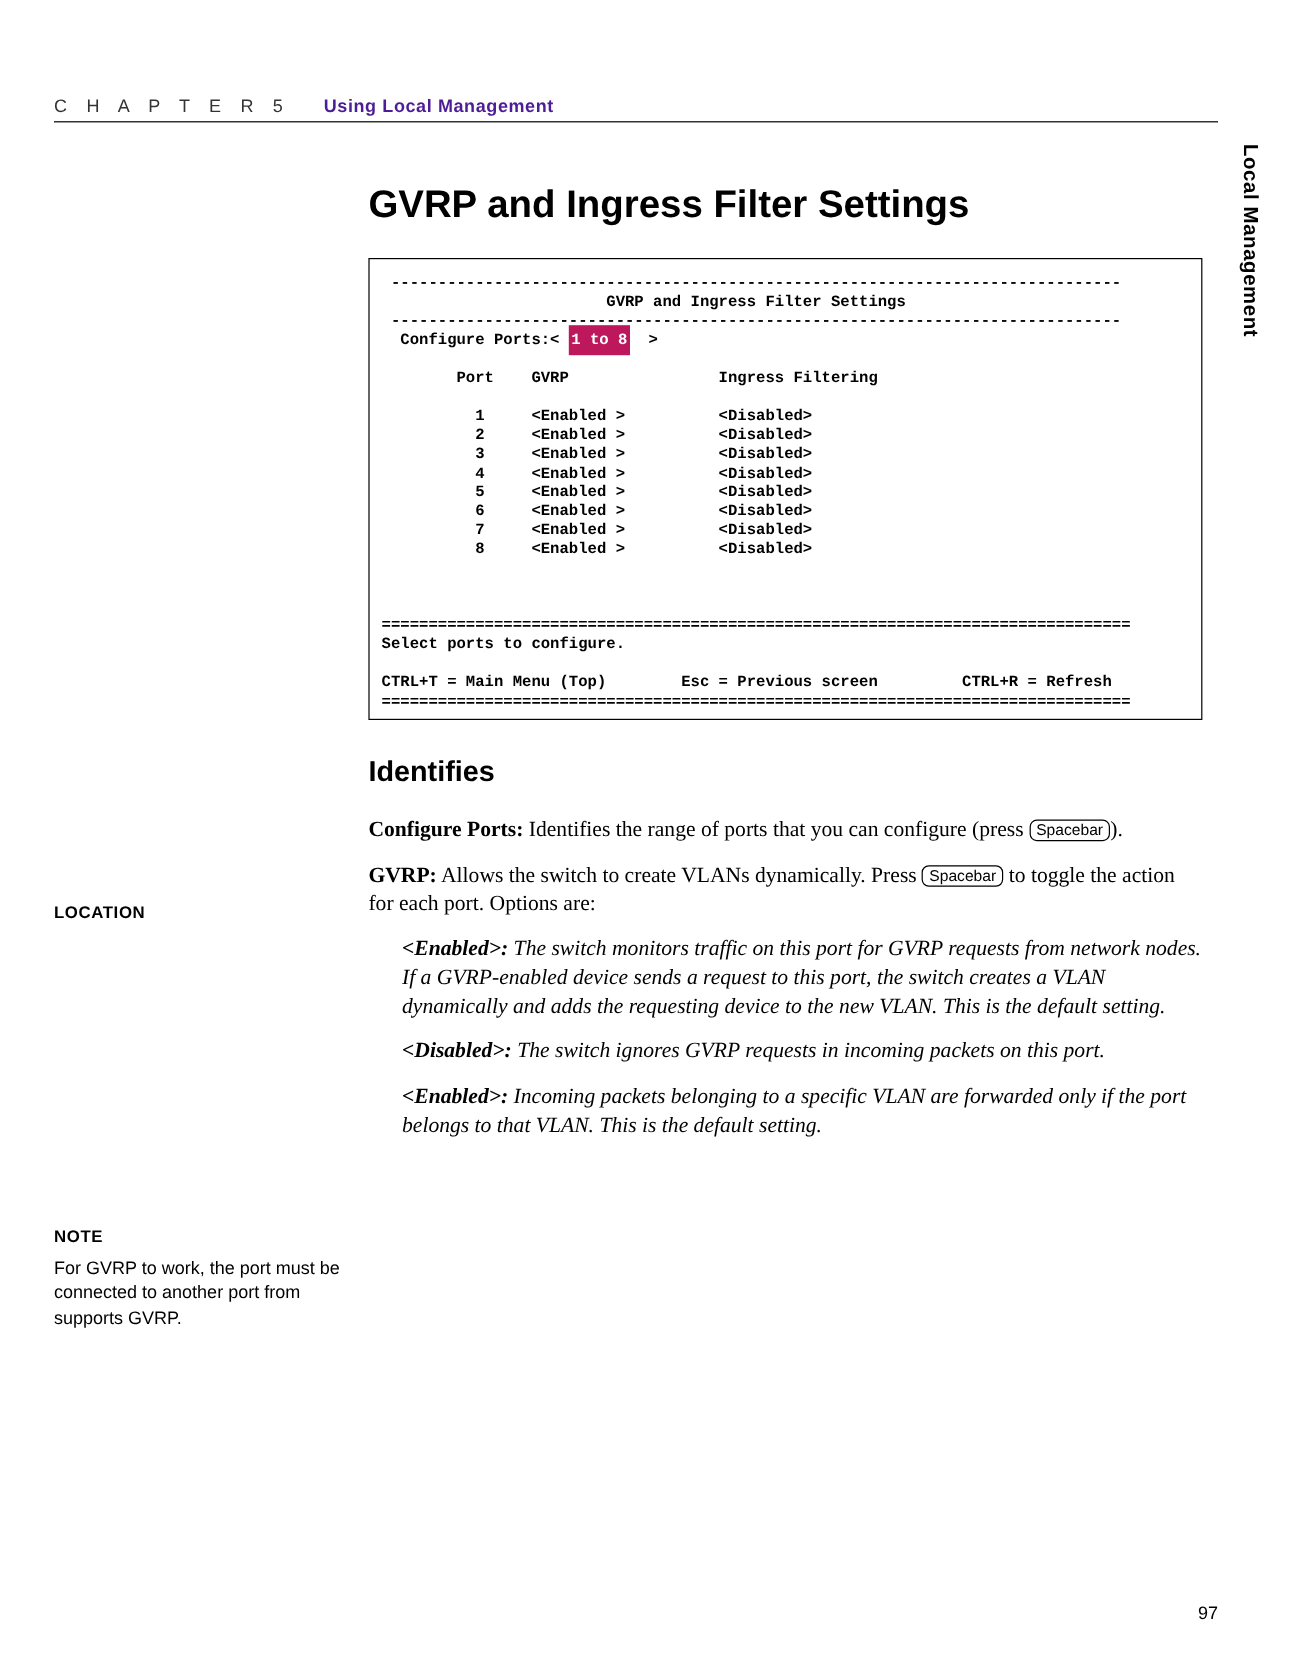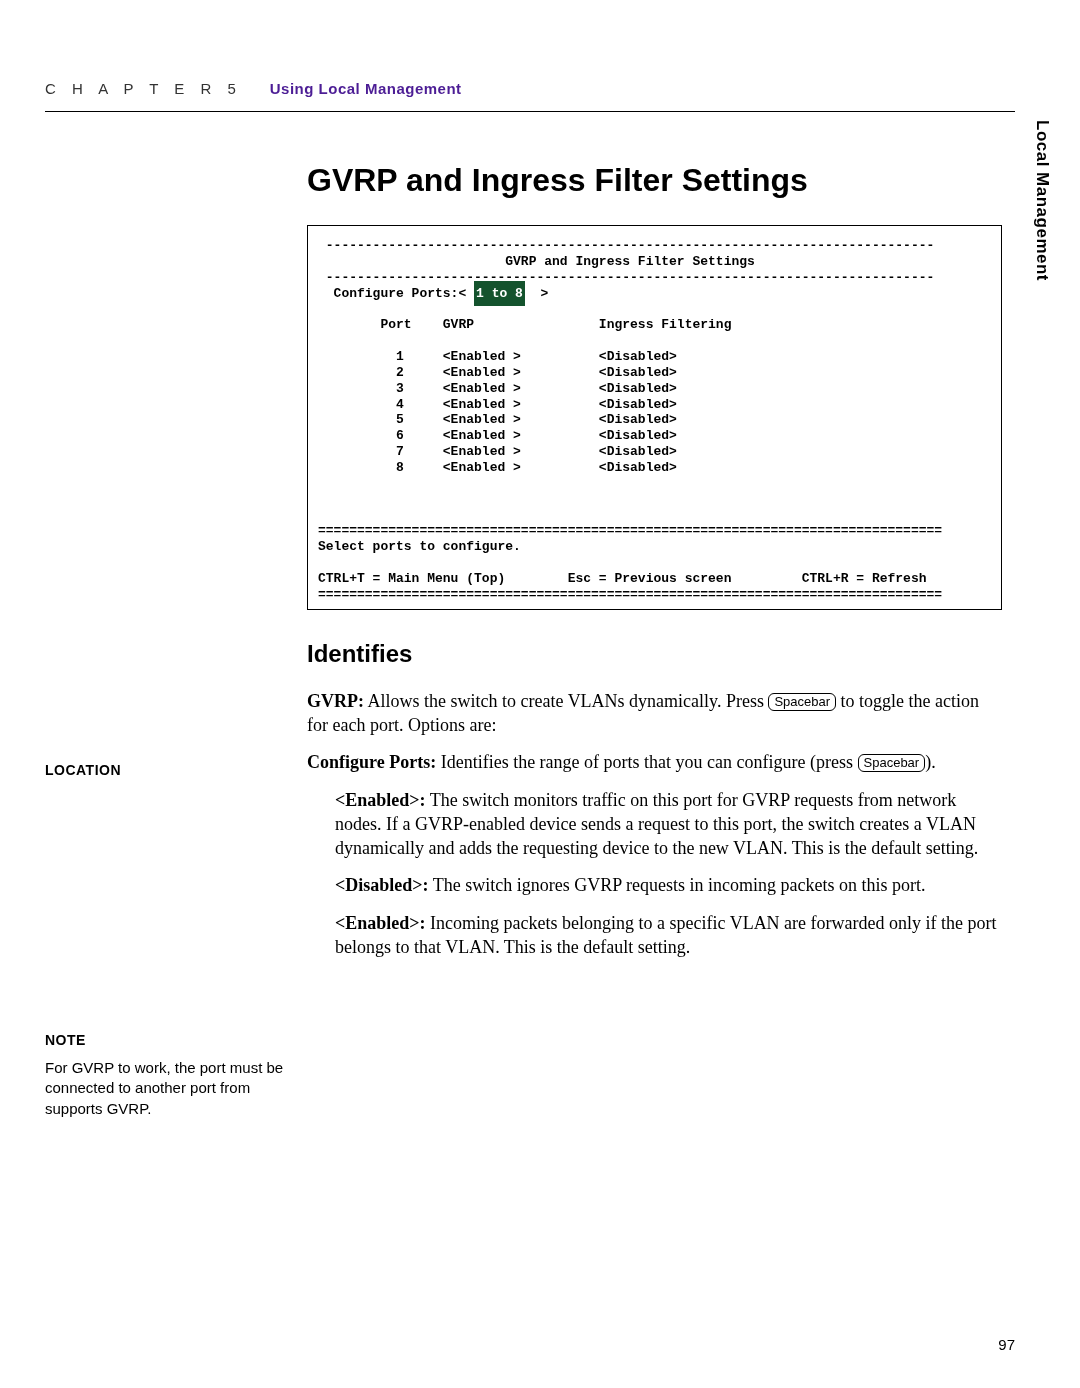--- a/index.html
+++ b/index.html
@@ -10,21 +10,21 @@
       font-family: 'Times New Roman', Times, serif;
       position: relative;
       color: #000;
     }
     .page { position: relative; width: 100%; height: 100%; padding: 80px 65px 40px 45px; }
 
     .hdr {
       display: flex;
       align-items: flex-end;
       border-bottom: 1px solid #000;
-      padding-bottom: 14px;
+      padding-bottom: 4px;
       margin-bottom: 50px;
       letter-spacing: 6px;
       font-family: Arial, Helvetica, sans-serif;
     }
     .hdr-ch { font-size: 15px; color: #333; margin-right: 28px; }
     .hdr-title { font-size: 15px; color: #4c1d95; font-weight: bold; letter-spacing: 0.5px; }
 
     .side-tab {
       position: absolute;
       right: 28px; top: 120px;
@@ -56,34 +56,34 @@
     }
     .term-inner {
       font-family: 'Courier New', Courier, monospace;
       font-weight: bold;
       font-size: 13px;
       line-height: 1.22;
       white-space: pre;
       padding: 0 10px;
     }
     .term-inv {
-      background: #14532d;
+      background: #be185d;
       color: #fff;
       padding: 5px 2px;
     }
 
     .desc-h {
       font-family: Arial, Helvetica, sans-serif;
       font-weight: bold;
       font-size: 24px;
       margin: 30px 0 22px 0;
     }
 
     .body p { font-size: 18px; line-height: 1.32; margin-bottom: 14px; }
-    .indent { margin-left: 28px; }
+    .indent { margin-left: 28px; font-style: italic; }
     .key {
       display: inline-block;
       font-family: Arial, Helvetica, sans-serif;
       font-size: 13px;
       border: 1px solid #000;
       border-radius: 6px;
       padding: 0 5px;
       line-height: 16px;
       vertical-align: 1px;
     }
@@ -157,25 +157,25 @@
 Select ports to configure.
 
 CTRL+T = Main Menu (Top)        Esc = Previous screen         CTRL+R = Refresh
 ================================================================================</div>
     </div>
 
     <div class="desc-h">Identifies</div>
 
     <div class="body">
       <p>
-        <b>GVRP:</b><span> Allows the switch to create VLANs dynamically. Press </span><span class="key">Spacebar</span><span> to toggle the action for each port. Options are:</span>
+        <b>Configure Ports:</b><span> Identifies the range of ports that you can configure (press </span><span class="key">Spacebar</span><span>).</span>
       </p>
 
       <p>
-        <b>Configure Ports:</b><span> Identifies the range of ports that you can configure (press </span><span class="key">Spacebar</span><span>).</span>
+        <b>GVRP:</b><span> Allows the switch to create VLANs dynamically. Press </span><span class="key">Spacebar</span><span> to toggle the action for each port. Options are:</span>
       </p>
 
       <p class="indent">
         <b>&lt;Enabled&gt;:</b><span> The switch monitors traffic on this port for GVRP requests from network nodes. If a GVRP-enabled device sends a request to this port, the switch creates a VLAN dynamically and adds the requesting device to the new VLAN. This is the default setting.</span>
       </p>
 
       <p class="indent">
         <b>&lt;Disabled&gt;:</b><span> The switch ignores GVRP requests in incoming packets on this port.</span>
       </p>
 

